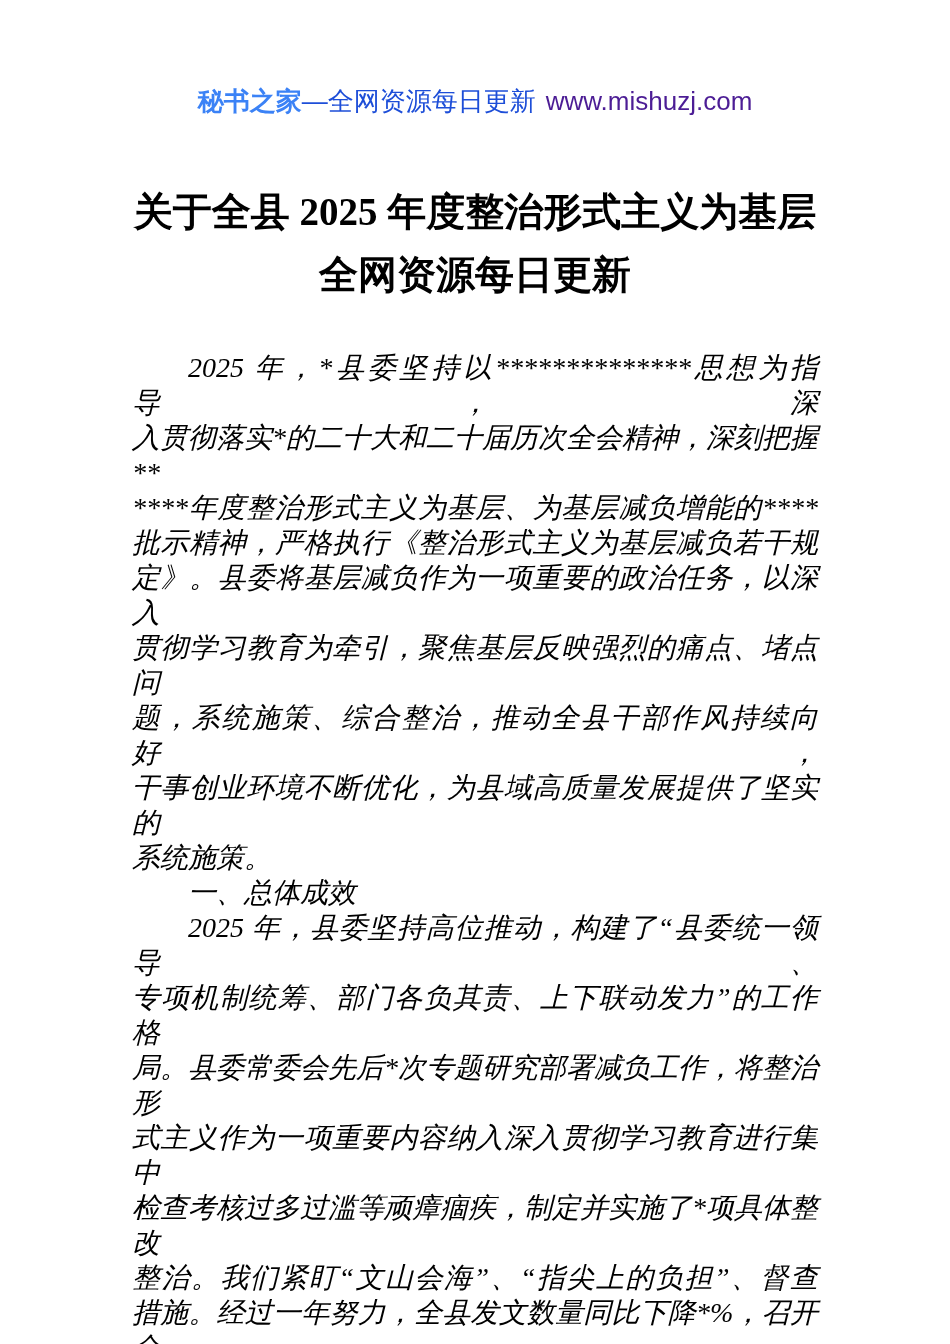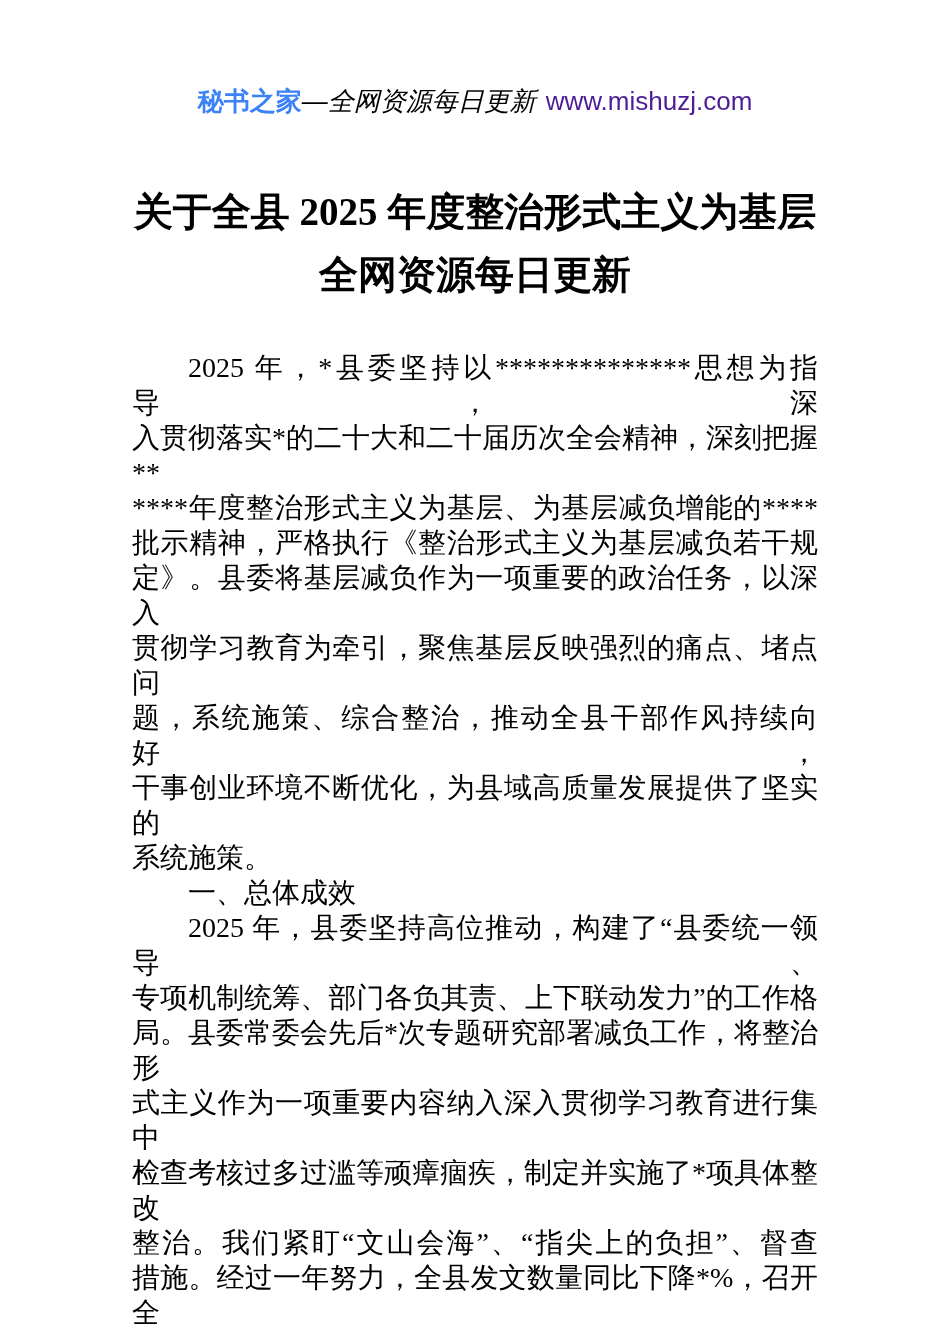--- a/index.html
+++ b/index.html
@@ -33,34 +33,34 @@
     line-height: 63px;
     font-family: "Liberation Serif", serif;
   }
   
   .doc {
     margin: 44px 132px 0 132px;
     font-size: 28px;
     line-height: 35px;
     font-family: "Liberation Serif", serif;
   }
-  .line { width: 100%; }
+  .line { width: 100%; font-style: italic; }
   .line.just {
     text-align: justify;
     text-align-last: justify;
     text-justify: inter-character;
   }
   .line.indent { text-indent: 2em; }
 </style>
 </head>
 <body>
 
 <div class="page">
   <div class="header">
-    <span class="site-name" style="color: #3b82f6;">秘书之家</span><span class="site-tagline" style="color: #000000; font-style: italic;">—全网资源每日更新</span><span class="site-url" style="color: #4c1d95;">www.mishuzj.com</span>
+    <span class="site-name" style="color: #3b82f6;">秘书之家</span><span class="site-tagline" style="color: #1d4ed8;">—全网资源每日更新</span><span class="site-url" style="color: #4c1d95;">www.mishuzj.com</span>
   </div>
 
   <div class="title" id="title">
       <div class="title-line">关于全县 2025 年度整治形式主义为基层</div>
       <div class="title-line">全网资源每日更新</div>
     </div>
 
   <div class="doc" id="doc">
       <div class="line indent just">2025 年，*县委坚持以**************思想为指导，深</div>
       <div class="line just">入贯彻落实*的二十大和二十届历次全会精神，深刻把握**</div>

